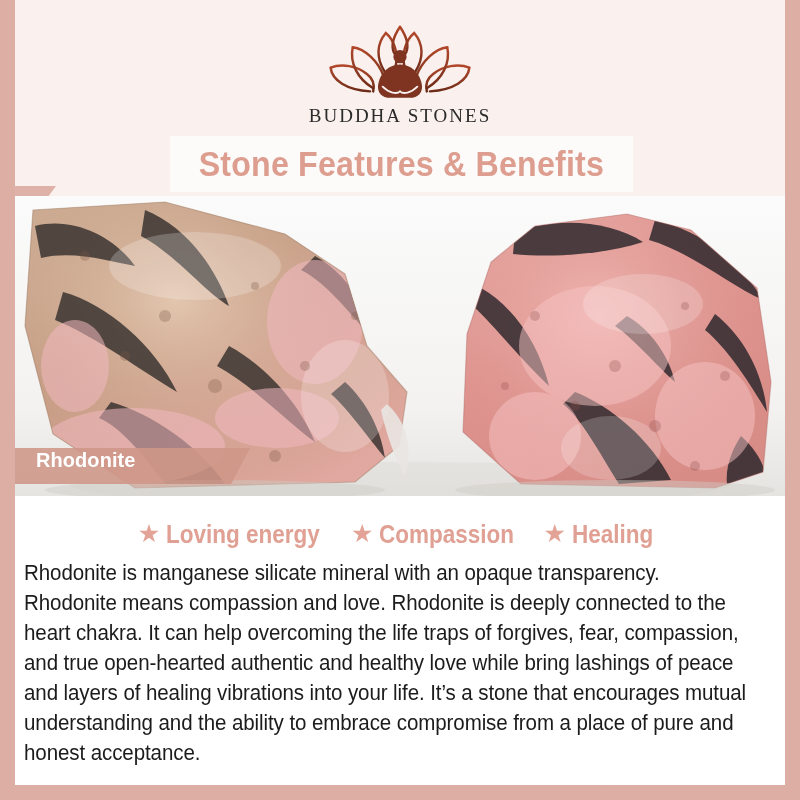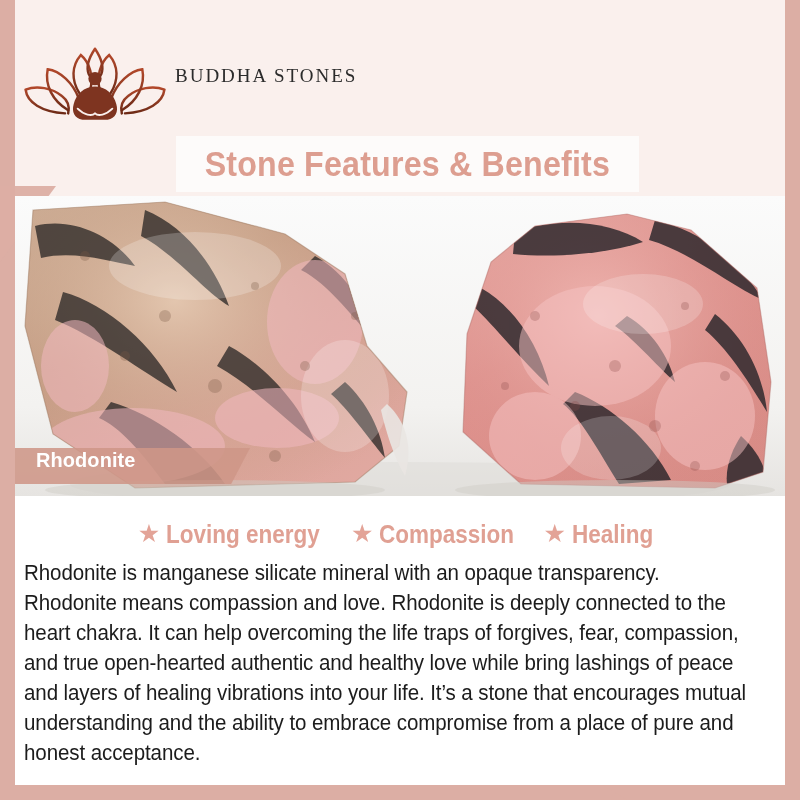--- a/index.html
+++ b/index.html
@@ -26,33 +26,33 @@
   }
   .wedge-bottom{
     left:560px;bottom:-2px;width:70px;height:44px;
     clip-path:polygon(0 0,100% 100%,0 100%);
   }
 
   
   .header{
     position:absolute;left:15px;top:0;width:770px;height:148px;
     background:#faf0ed;
-    display:flex;flex-direction:row;align-items:center;justify-content:flex-start;
+    display:flex;flex-direction:column;align-items:center;justify-content:flex-start;
   }
   .logo-mark{margin-top:22px;width:160px;height:82px;display:block;}
   .brand-name{
     margin-top:2px;
     font-family:"Liberation Serif","DejaVu Serif",serif;
     font-size:19px;letter-spacing:2.0px;color:#2b2b2b;font-weight:400;
     text-align:center;line-height:1;
   }
 
   
   .title-band{
-    position:absolute;left:176px;top:136px;width:463px;height:56px;
+    position:absolute;left:170px;top:136px;width:463px;height:56px;
     background:#fdfbfa;display:flex;align-items:center;justify-content:center;
     z-index:6;
   }
   .title-text{
     font-family:"Liberation Sans Narrow","Liberation Sans",sans-serif;
     font-weight:700;font-size:35px;letter-spacing:.2px;
     color:#dd9e90;white-space:nowrap;
     transform:scaleX(.92);transform-origin:center;
   }
 

